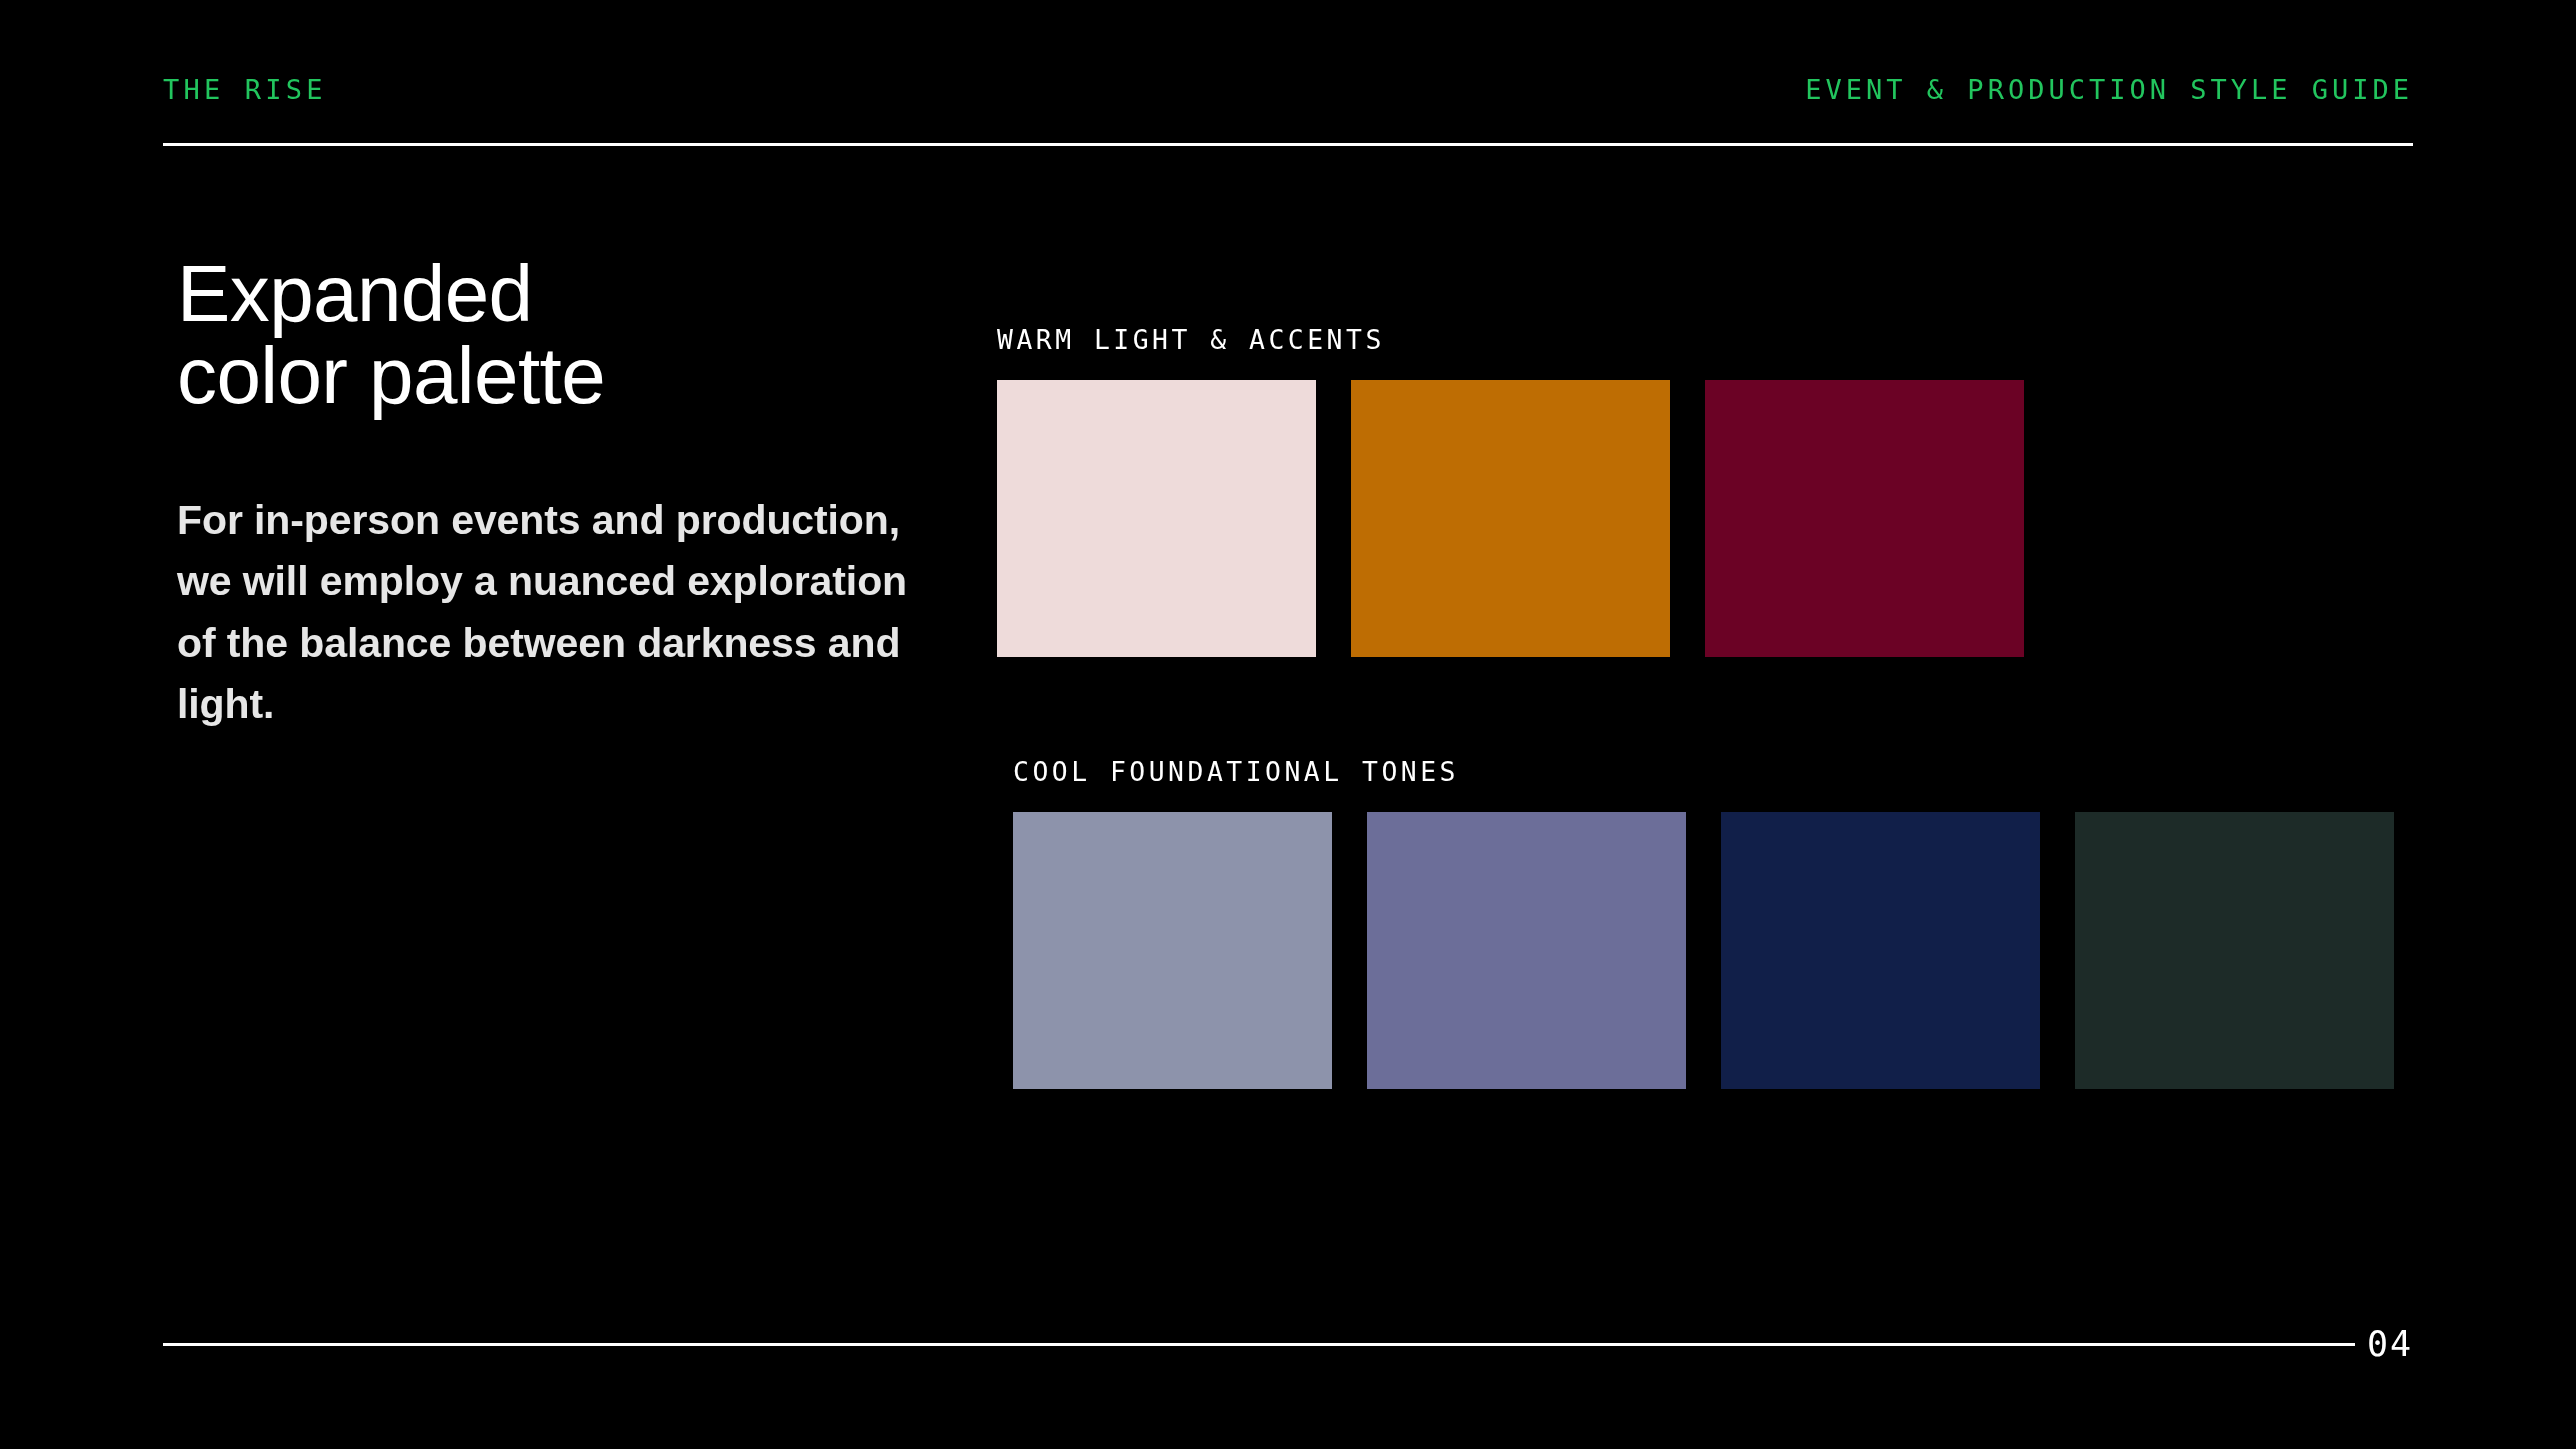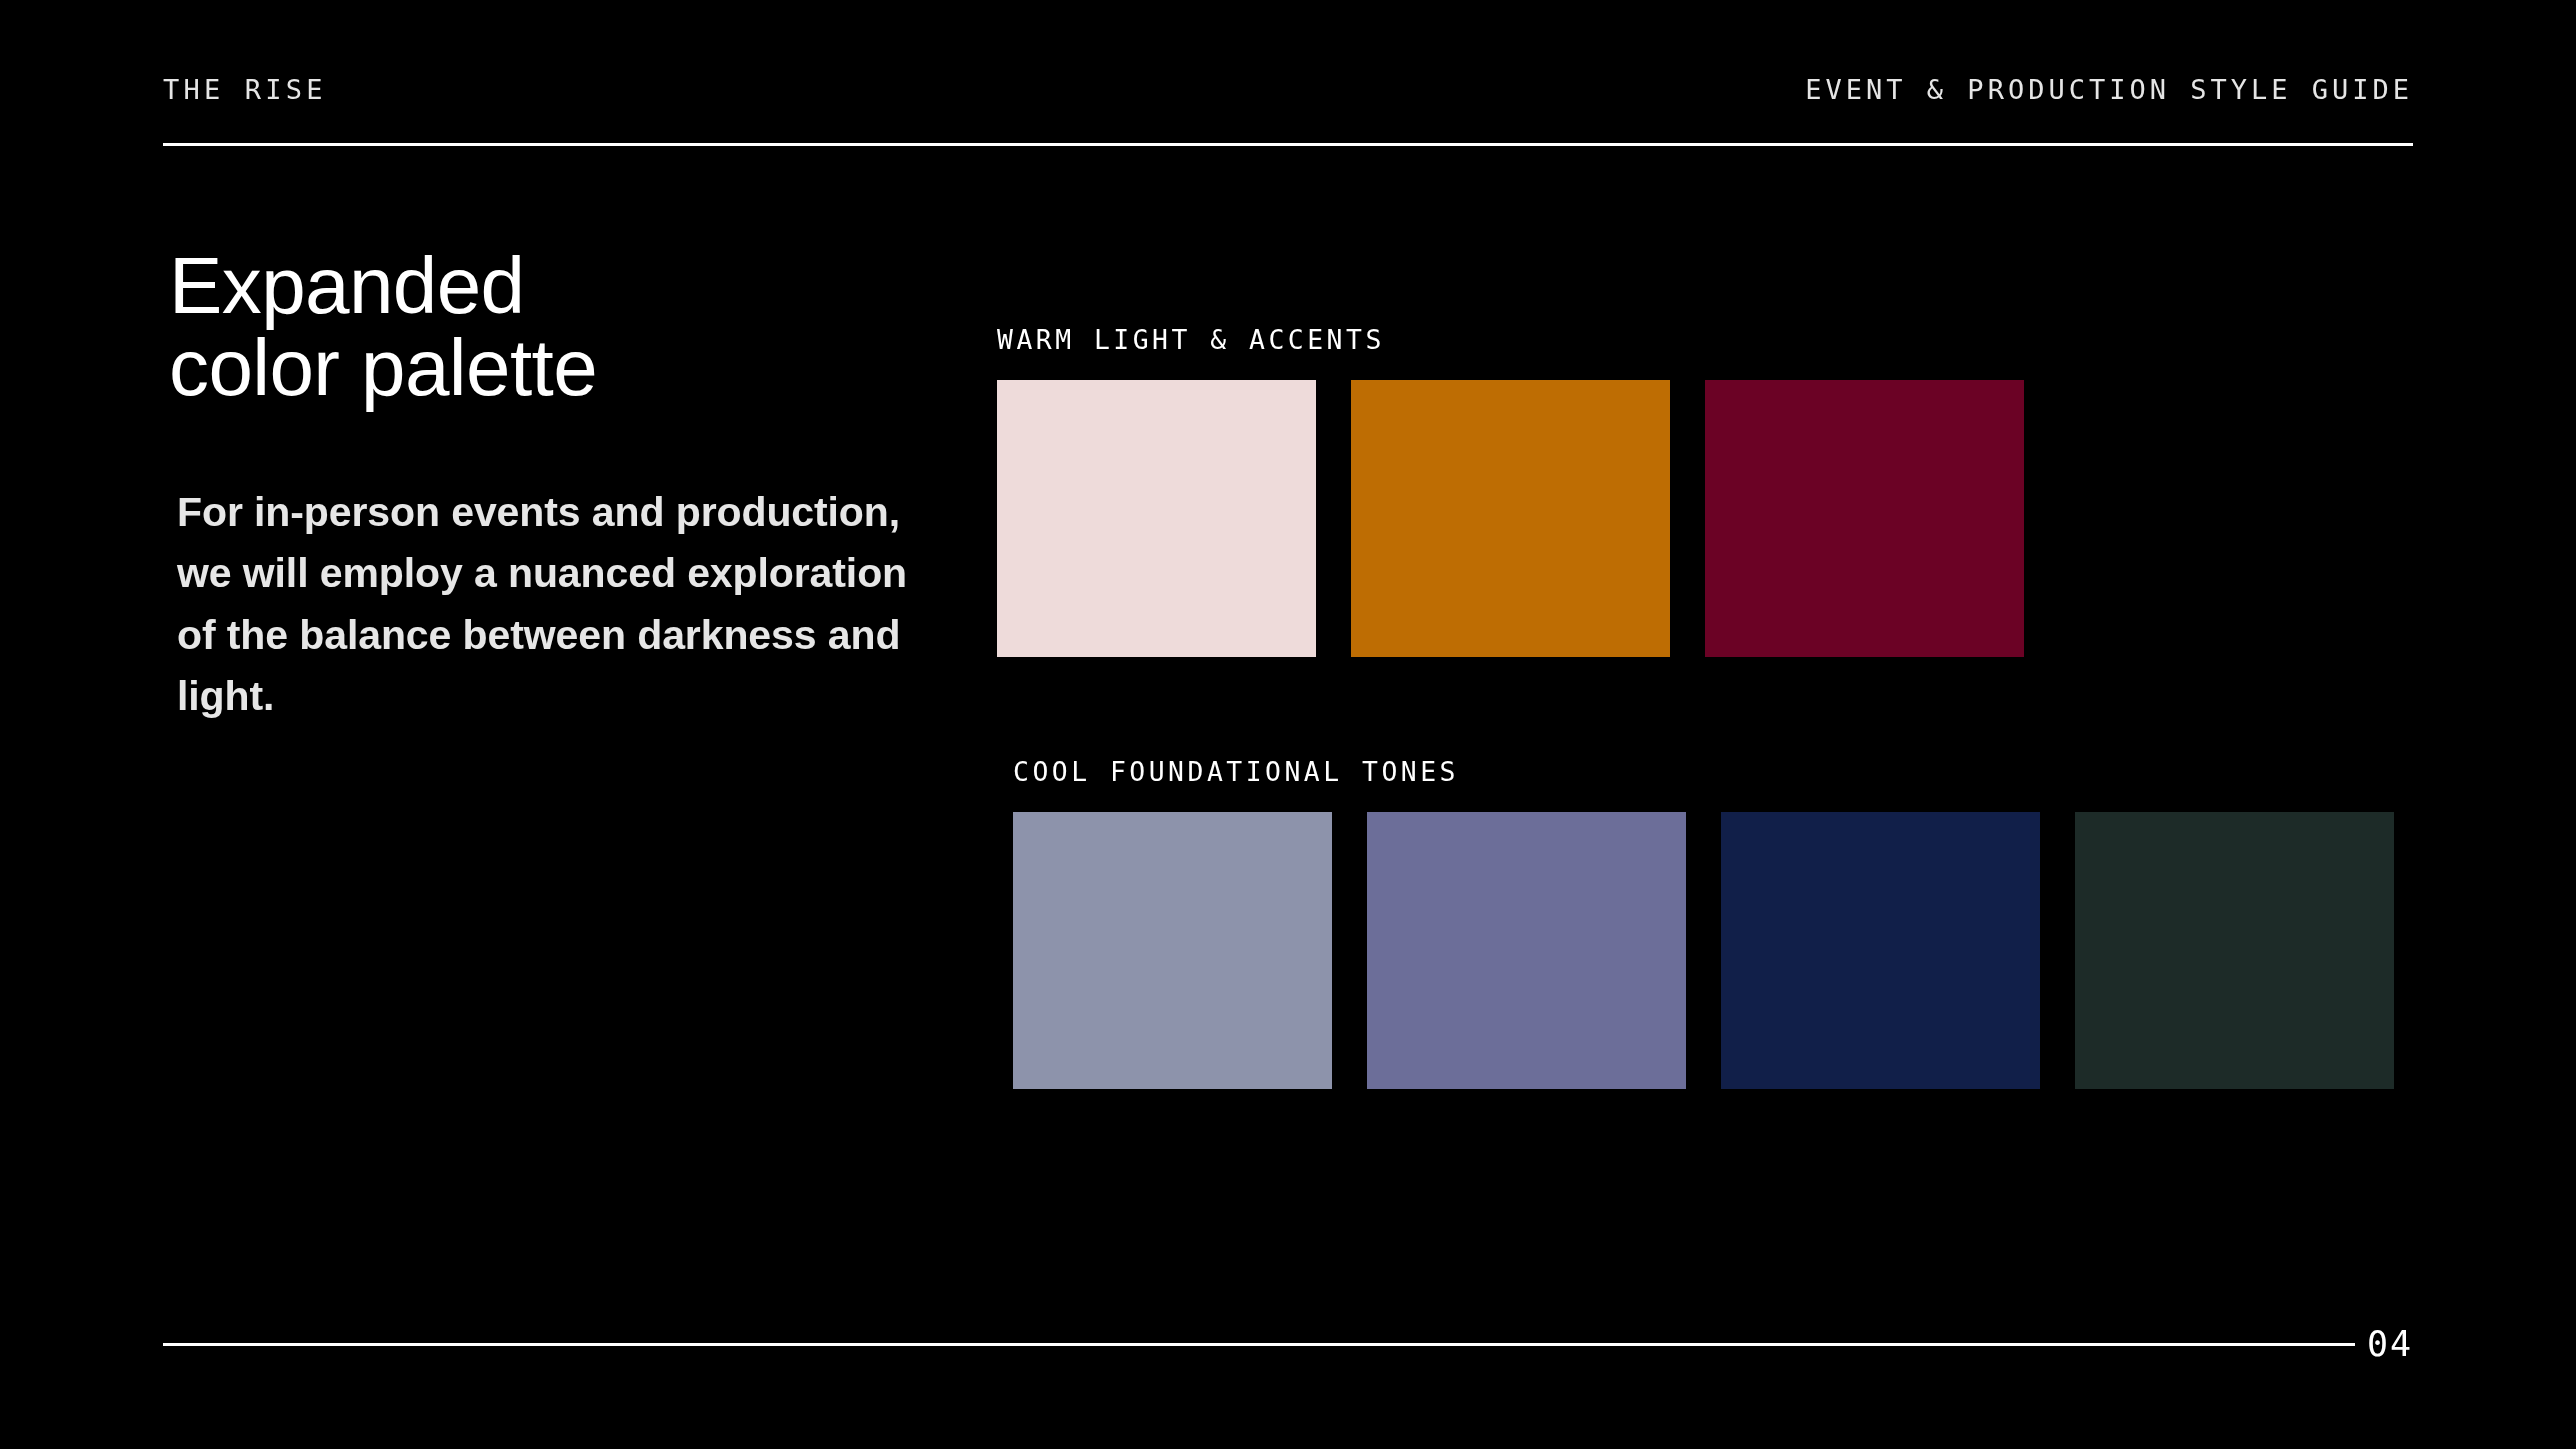--- a/index.html
+++ b/index.html
@@ -25,21 +25,21 @@
     width: 2250px;
     height: 71px;
     display: flex;
     align-items: flex-start;
     justify-content: space-between;
   }
   .header-left, .header-right {
     font-family: "DejaVu Sans Mono", "Liberation Mono", monospace;
     font-size: 27px;
     letter-spacing: 4.2px;
-    color: #e5e5e5;
+    color: #22c55e;
     font-weight: 400;
     white-space: nowrap;
     line-height: 1;
   }
   .header-right { letter-spacing: 4px; }
   .header-rule {
     position: absolute;
     left: 163px;
     top: 143px;
     width: 2250px;
@@ -53,21 +53,21 @@
     left: 169px;
     top: 245px;
     width: 773px;
   }
   .title {
     font-size: 80px;
     line-height: 1.03;
     color: #ffffff;
     font-weight: 400;
     letter-spacing: -0.6px;
-    margin: 0;
+    margin: 8px;
     white-space: pre-line;
   }
   .body-copy {
     margin: 8px;
     color: #e6e6e6;
     font-size: 41px;
     line-height: 1.50;
     font-weight: 700;
     letter-spacing: -0.1px;
   }

